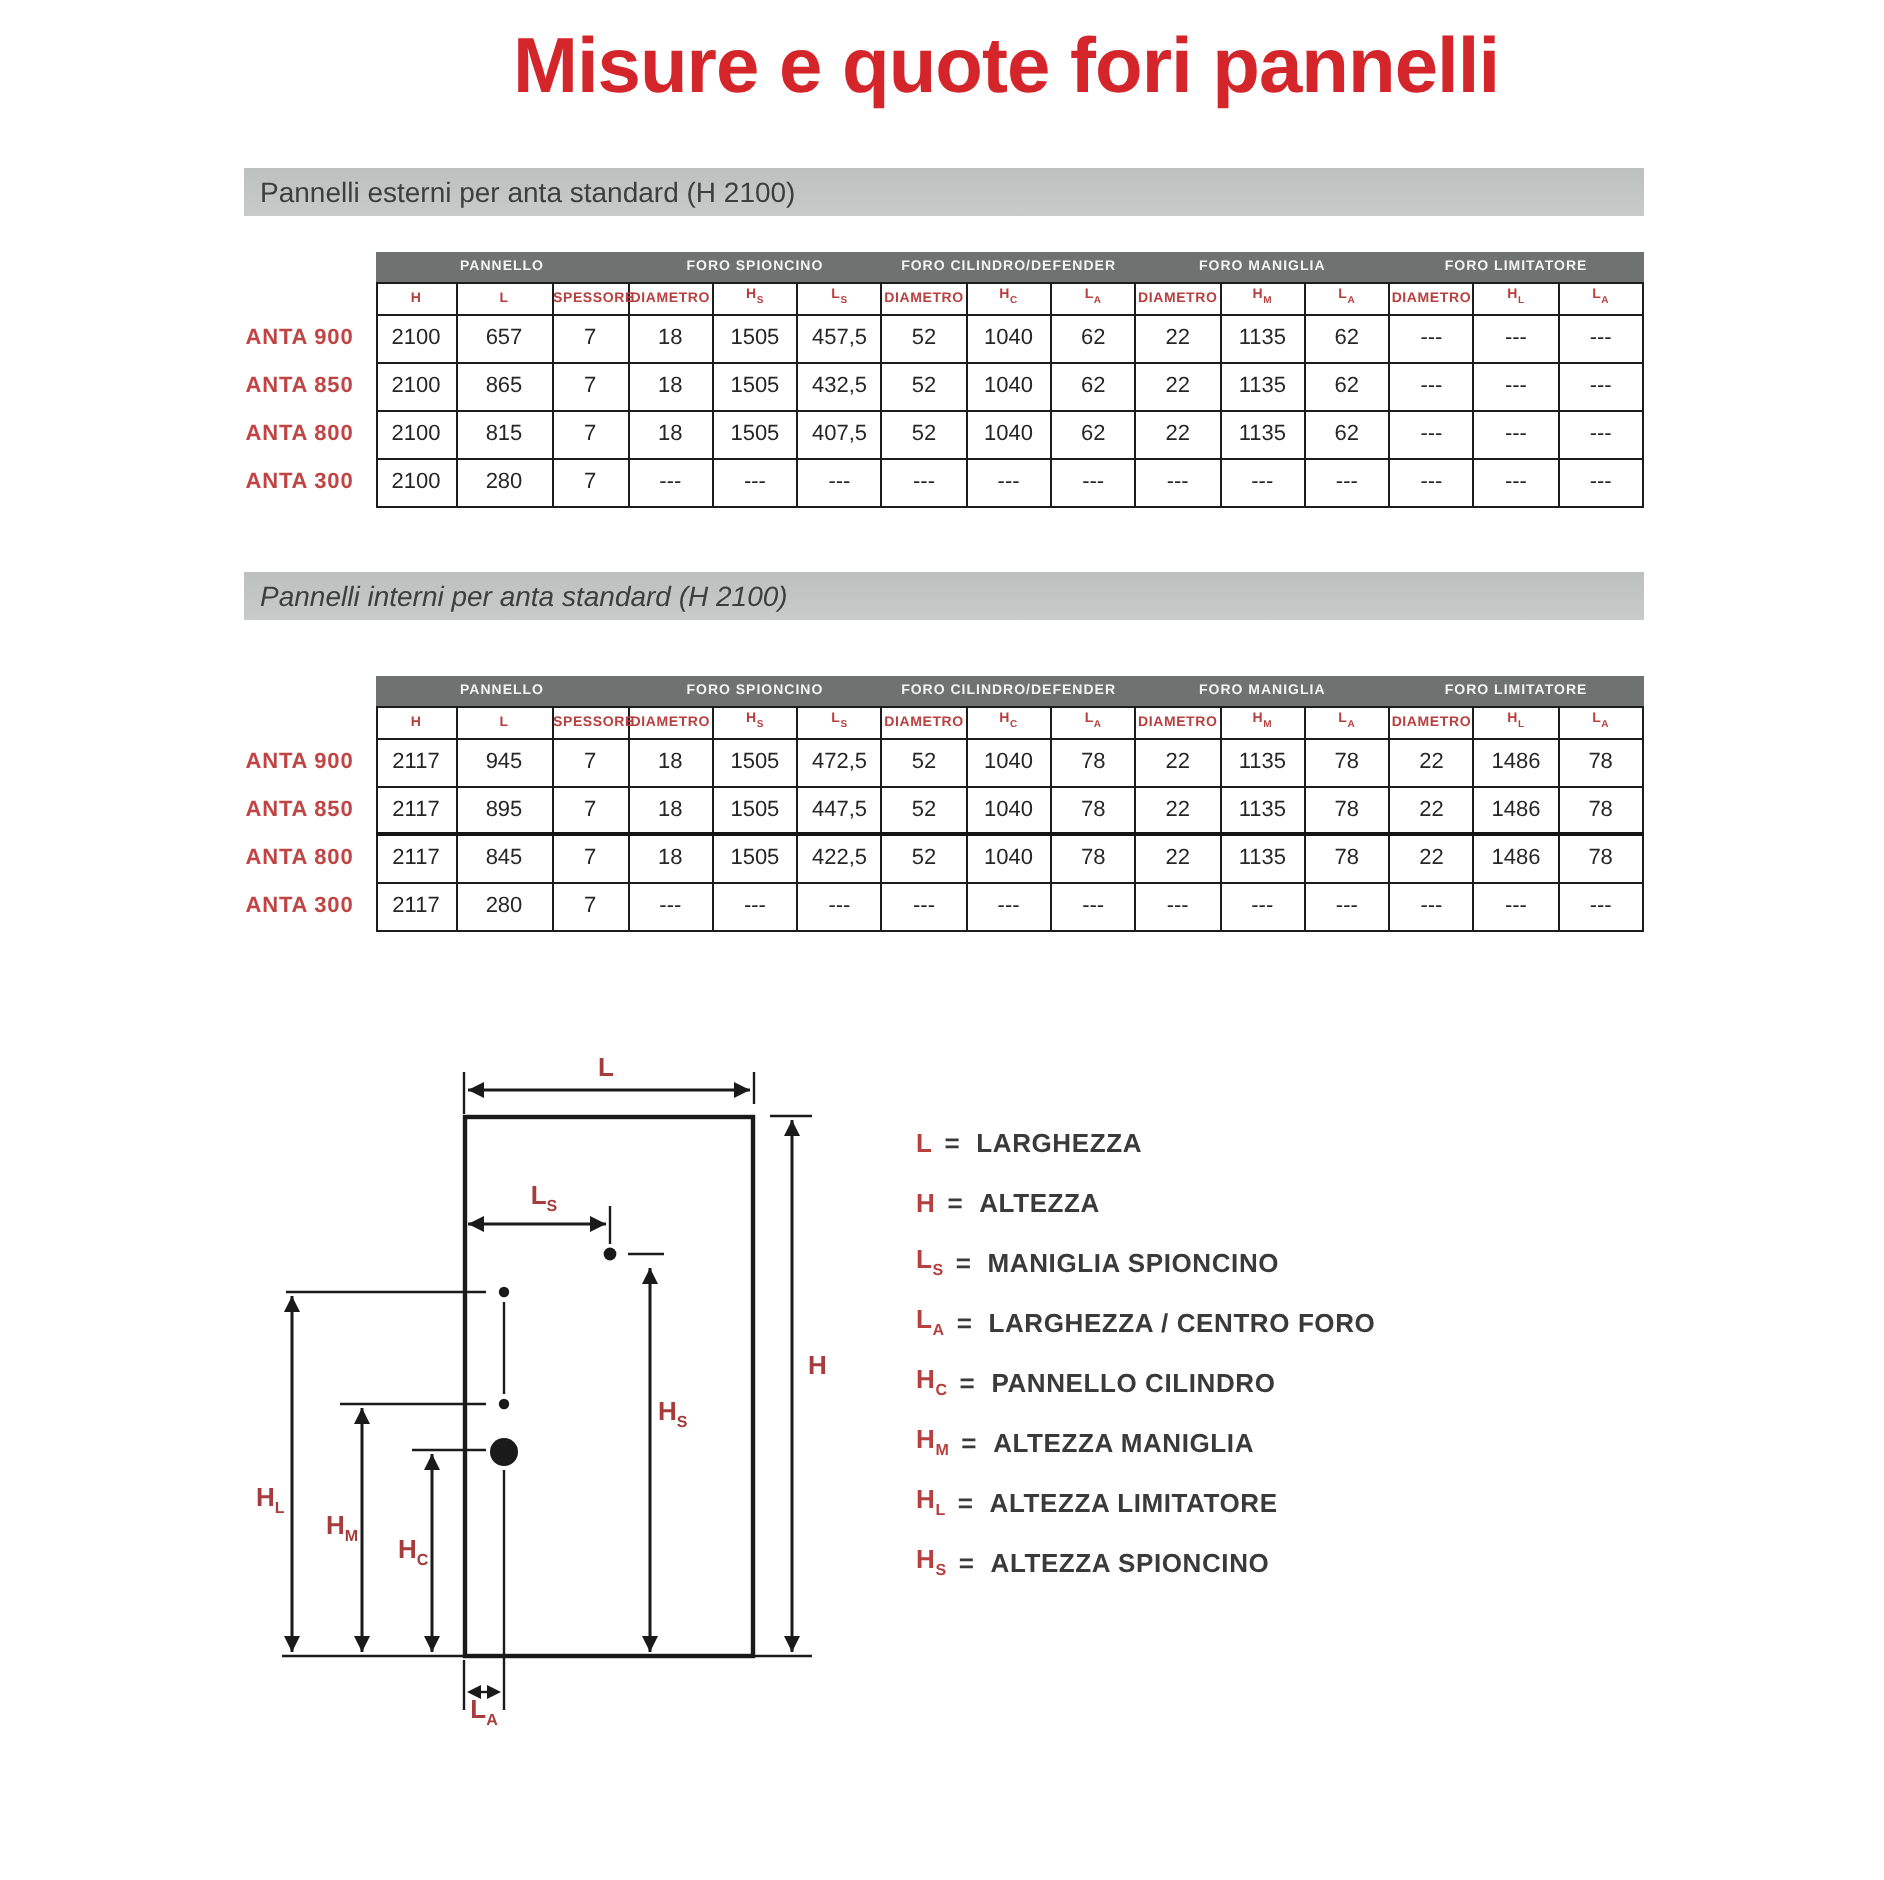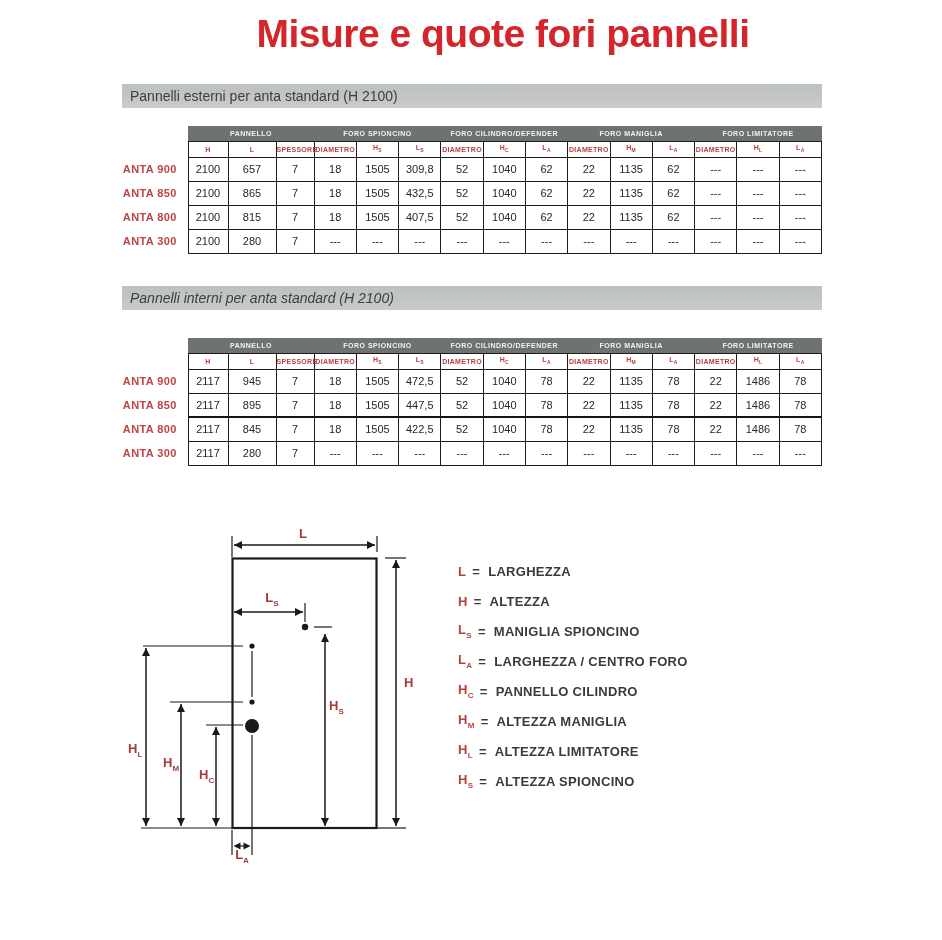--- a/index.html
+++ b/index.html
@@ -117,21 +117,21 @@
       </tr>
     </thead>
     <tbody>
       <tr>
         <td class="row-label">ANTA 900</td>
         <td class="val">2100</td>
         <td class="val">657</td>
         <td class="val">7</td>
         <td class="val">18</td>
         <td class="val">1505</td>
-        <td class="val">309,8</td>
+        <td class="val">457,5</td>
         <td class="val">52</td>
         <td class="val">1040</td>
         <td class="val">62</td>
         <td class="val">22</td>
         <td class="val">1135</td>
         <td class="val">62</td>
         <td class="val">---</td>
         <td class="val">---</td>
         <td class="val">---</td>
       </tr>

